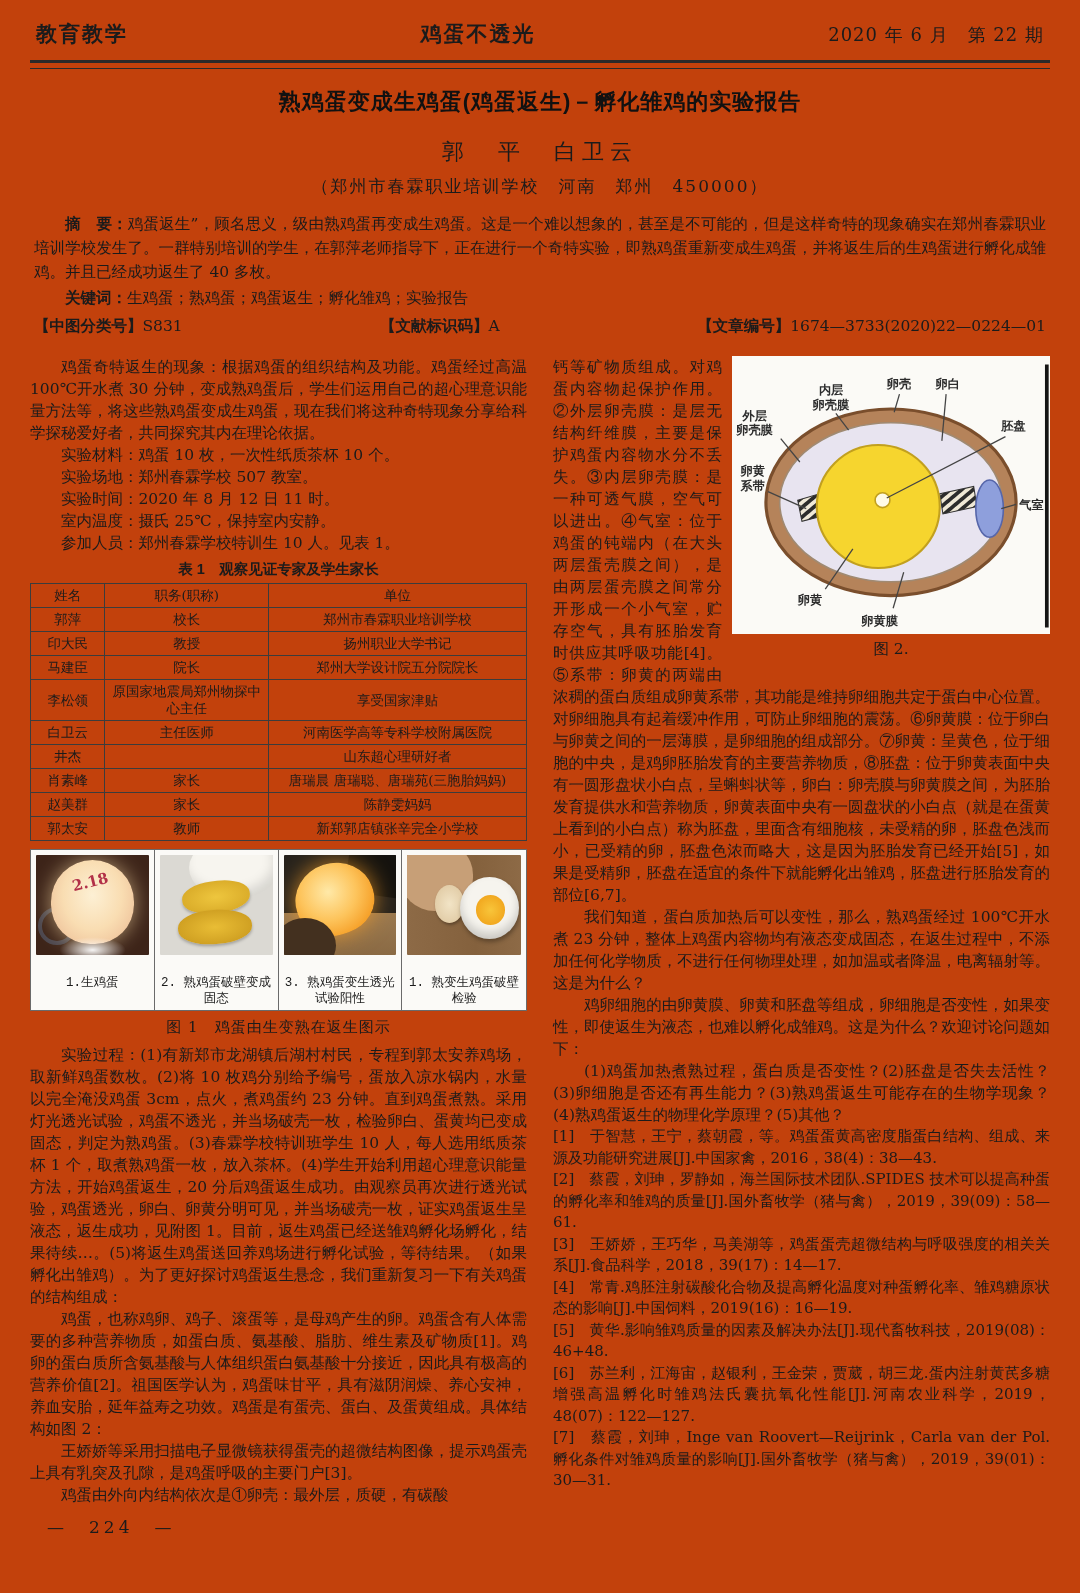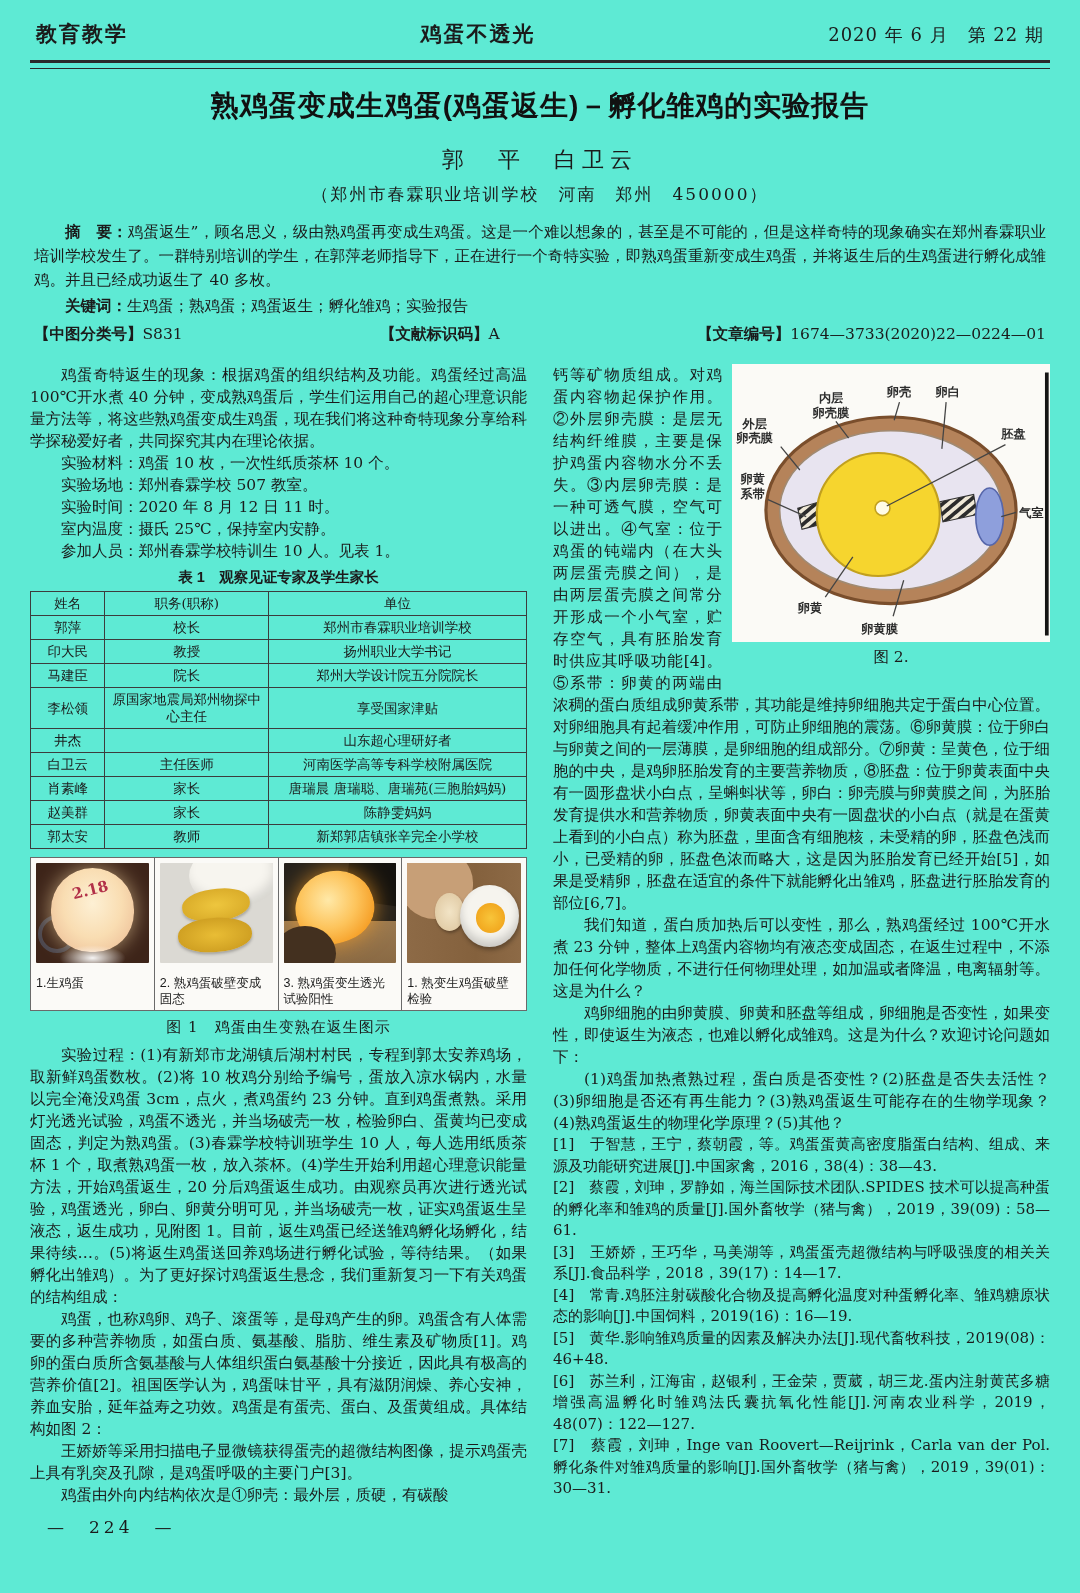--- a/index.html
+++ b/index.html
@@ -1,20 +1,20 @@
 <!DOCTYPE html>
 <html lang="zh"><head>
 <meta charset="utf-8">
 <style>
   html,body{margin:0;padding:0;background:#e8e7e3;}
   .page{
     position:relative;
     width:1080px;height:1593px;
     margin:0 auto;
-    background:#5eead4;
+    background:#c2410c;
     color:#1b1b1b;
     font-family:"DejaVu Serif","Liberation Serif",serif;
     overflow:hidden;
     box-sizing:border-box;
   }
   
   .masthead{
     display:flex;justify-content:space-between;align-items:baseline;
     padding:20px 36px 10px 36px;
   }
@@ -24,21 +24,21 @@
   }
   .masthead .mh-right{font-size:18px;letter-spacing:1px;}
   .double-rule{
     margin:2px 30px 0 30px;height:5px;
     border-top:3px solid #2a2a2a;border-bottom:1.5px solid #2a2a2a;
   }
   
   .title{
     margin:18px 30px 4px 30px;text-align:center;
     font-family:"Liberation Sans","DejaVu Sans",sans-serif;
-    font-weight:900;font-size:28px;letter-spacing:1px;color:#111;
+    font-weight:900;font-size:22px;letter-spacing:1px;color:#111;
   }
   .authors{margin:20px 0 2px 0;text-align:center;font-size:22px;letter-spacing:6px;}
   .affiliation{margin:8px 0 14px 0;text-align:center;font-size:17px;letter-spacing:2px;}
   
   .front{padding:0 34px;}
   .abstract,.keywords{
     font-size:15.5px;line-height:1.55;text-align:justify;margin:0 0 2px 0;
   }
   .abstract{text-indent:2em;}
   .keywords{text-indent:2em;}
@@ -70,22 +70,22 @@
   table.t1 td:nth-child(2),table.t1 th:nth-child(2){width:33%;}
   
   .figure1{
     margin-top:8px;border:1.5px solid #6a6a6a;background:#fbfaf7;
     display:grid;grid-template-columns:repeat(4,1fr);
   }
   .f1cell{border-right:1.5px solid #6a6a6a;padding:5px 5px 3px 5px;display:flex;flex-direction:column;}
   .f1cell:last-child{border-right:none;}
   .photo{position:relative;height:100px;overflow:hidden;border-radius:1px;}
   .photo-label{
-    font-size:12.5px;line-height:1.3;padding-top:12px;min-height:32px;
-    font-family:Liberation Sans, sans-serif;text-align:left;text-indent:0;
+    font-size:12.5px;line-height:1.3;padding-top:20px;min-height:32px;
+    font-family:Liberation Mono, monospace;text-align:center;text-indent:0;
   }
   
   .photo1{background:#3d2419;}
   .photo1 .egg{
     position:absolute;left:13%;top:5%;width:74%;height:84%;
     border-radius:50% 50% 47% 47%;
     background:radial-gradient(ellipse at 50% 42%,#fdf0d4 0%,#f9ddb2 50%,#efc49c 82%,#e2ab82 100%);
     box-shadow:0 0 20px rgba(255,226,170,.6);
   }
   .photo1 .mark{
@@ -190,21 +190,21 @@
     <div class="meta-row">
       <span><span class="lbl">【中图分类号】</span><span>S831</span></span>
       <span><span class="lbl">【文献标识码】</span><span>A</span></span>
       <span><span class="lbl">【文章编号】</span><span>1674—3733(2020)22—0224—01</span></span>
     </div>
   </div>
 
   <div class="columns">
 
     <div class="col">
-      <p class="indent">鸡蛋奇特返生的现象：根据鸡蛋的组织结构及功能。鸡蛋经过高温 100℃开水煮 40 分钟，变成熟鸡蛋后，学生们运用自己的超心理意识能量方法等，将这些熟鸡蛋变成生鸡蛋，现在我们将这种奇特现象分享给科学探秘爱好者，共同探究其内在理论依据。</p>
+      <p class="indent">鸡蛋奇特返生的现象：根据鸡蛋的组织结构及功能。鸡蛋经过高温 100℃开水煮 30 分钟，变成熟鸡蛋后，学生们运用自己的超心理意识能量方法等，将这些熟鸡蛋变成生鸡蛋，现在我们将这种奇特现象分享给科学探秘爱好者，共同探究其内在理论依据。</p>
       <div>
 
       <p class="indent">实验材料：鸡蛋 10 枚，一次性纸质茶杯 10 个。</p>
           <p class="indent">实验场地：郑州春霖学校 507 教室。</p>
           <p class="indent">实验时间：2020 年 8 月 12 日 11 时。</p>
           <p class="indent">室内温度：摄氏 25℃，保持室内安静。</p>
           <p class="indent">参加人员：郑州春霖学校特训生 10 人。见表 1。</p>
         </div>
 
       <div class="table-caption">表 1　观察见证专家及学生家长</div>
@@ -233,28 +233,28 @@
             <td>马建臣</td>
             <td>院长</td>
             <td>郑州大学设计院五分院院长</td>
           </tr>
             <tr>
             <td>李松领</td>
             <td>原国家地震局郑州物探中心主任</td>
             <td>享受国家津贴</td>
           </tr>
             <tr>
+            <td>白卫云</td>
+            <td>主任医师</td>
+            <td>河南医学高等专科学校附属医院</td>
+          </tr>
+            <tr>
             <td>井杰</td>
             <td></td>
             <td>山东超心理研好者</td>
-          </tr>
-            <tr>
-            <td>白卫云</td>
-            <td>主任医师</td>
-            <td>河南医学高等专科学校附属医院</td>
           </tr>
             <tr>
             <td>肖素峰</td>
             <td>家长</td>
             <td>唐瑞晨 唐瑞聪、唐瑞苑(三胞胎妈妈)</td>
           </tr>
             <tr>
             <td>赵美群</td>
             <td>家长</td>
             <td>陈静雯妈妈</td>

